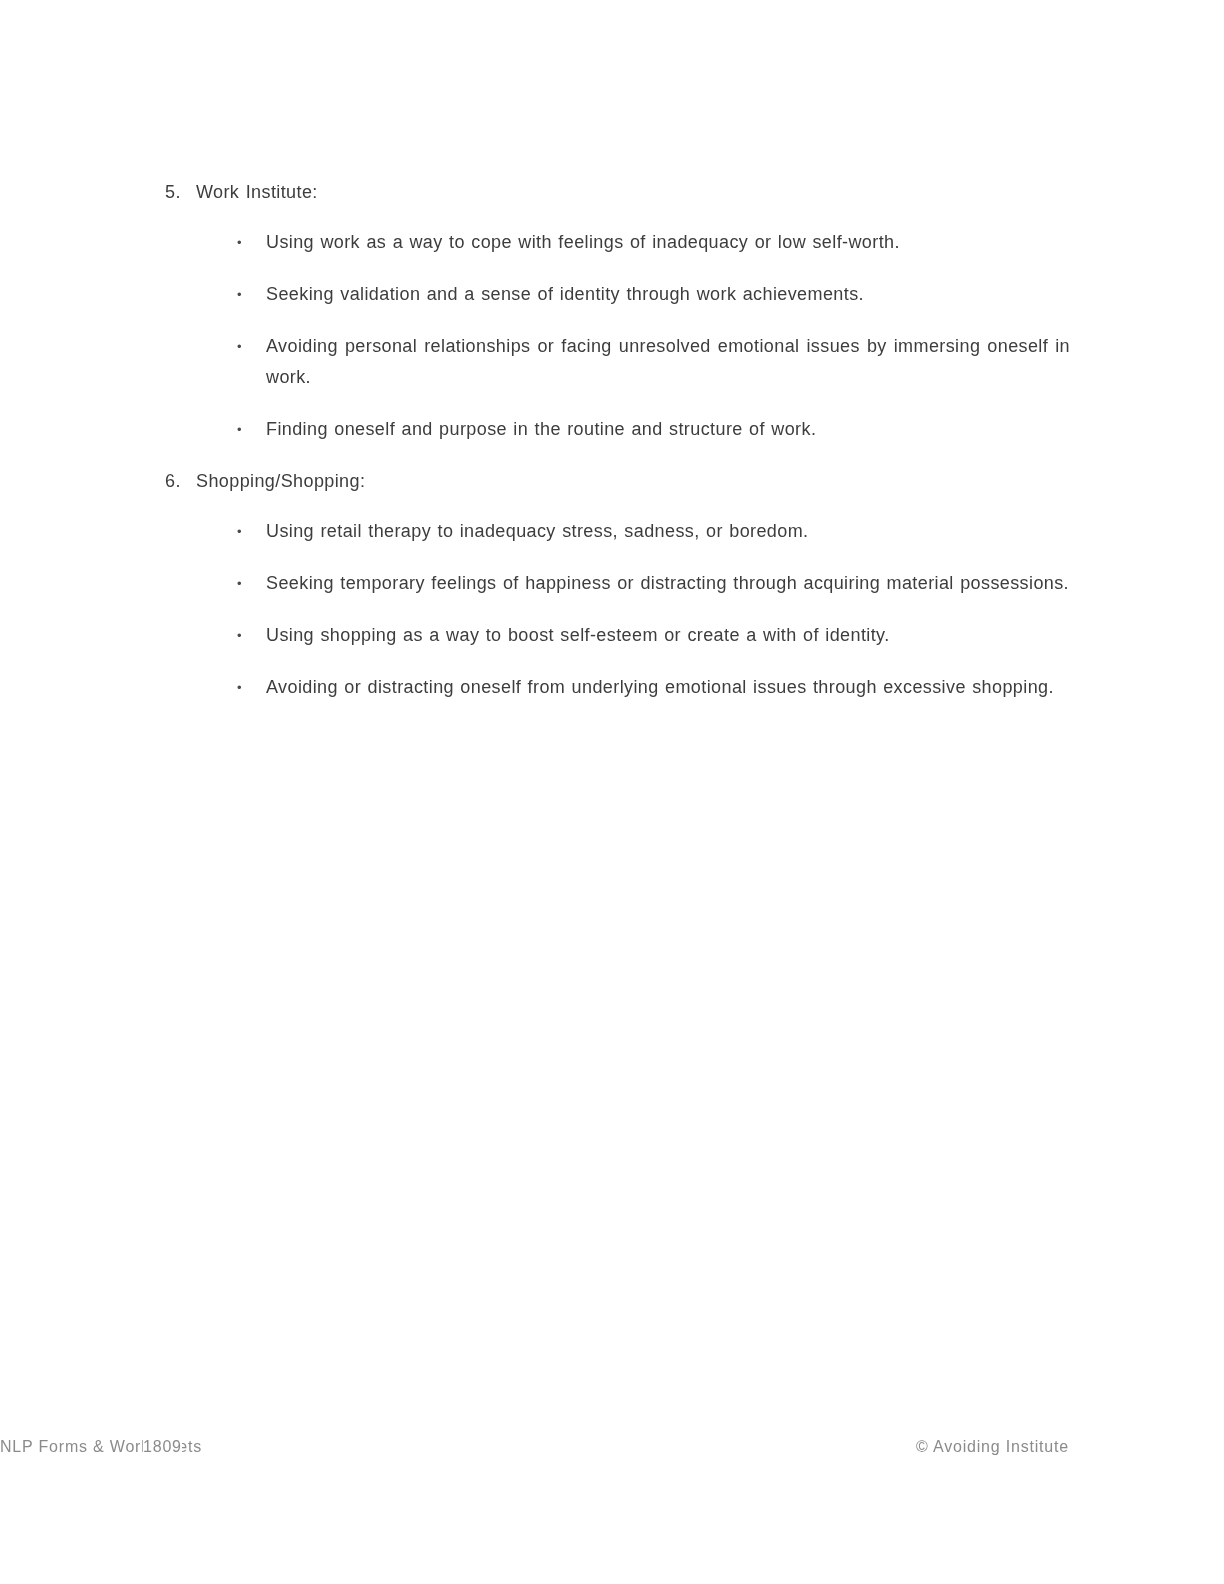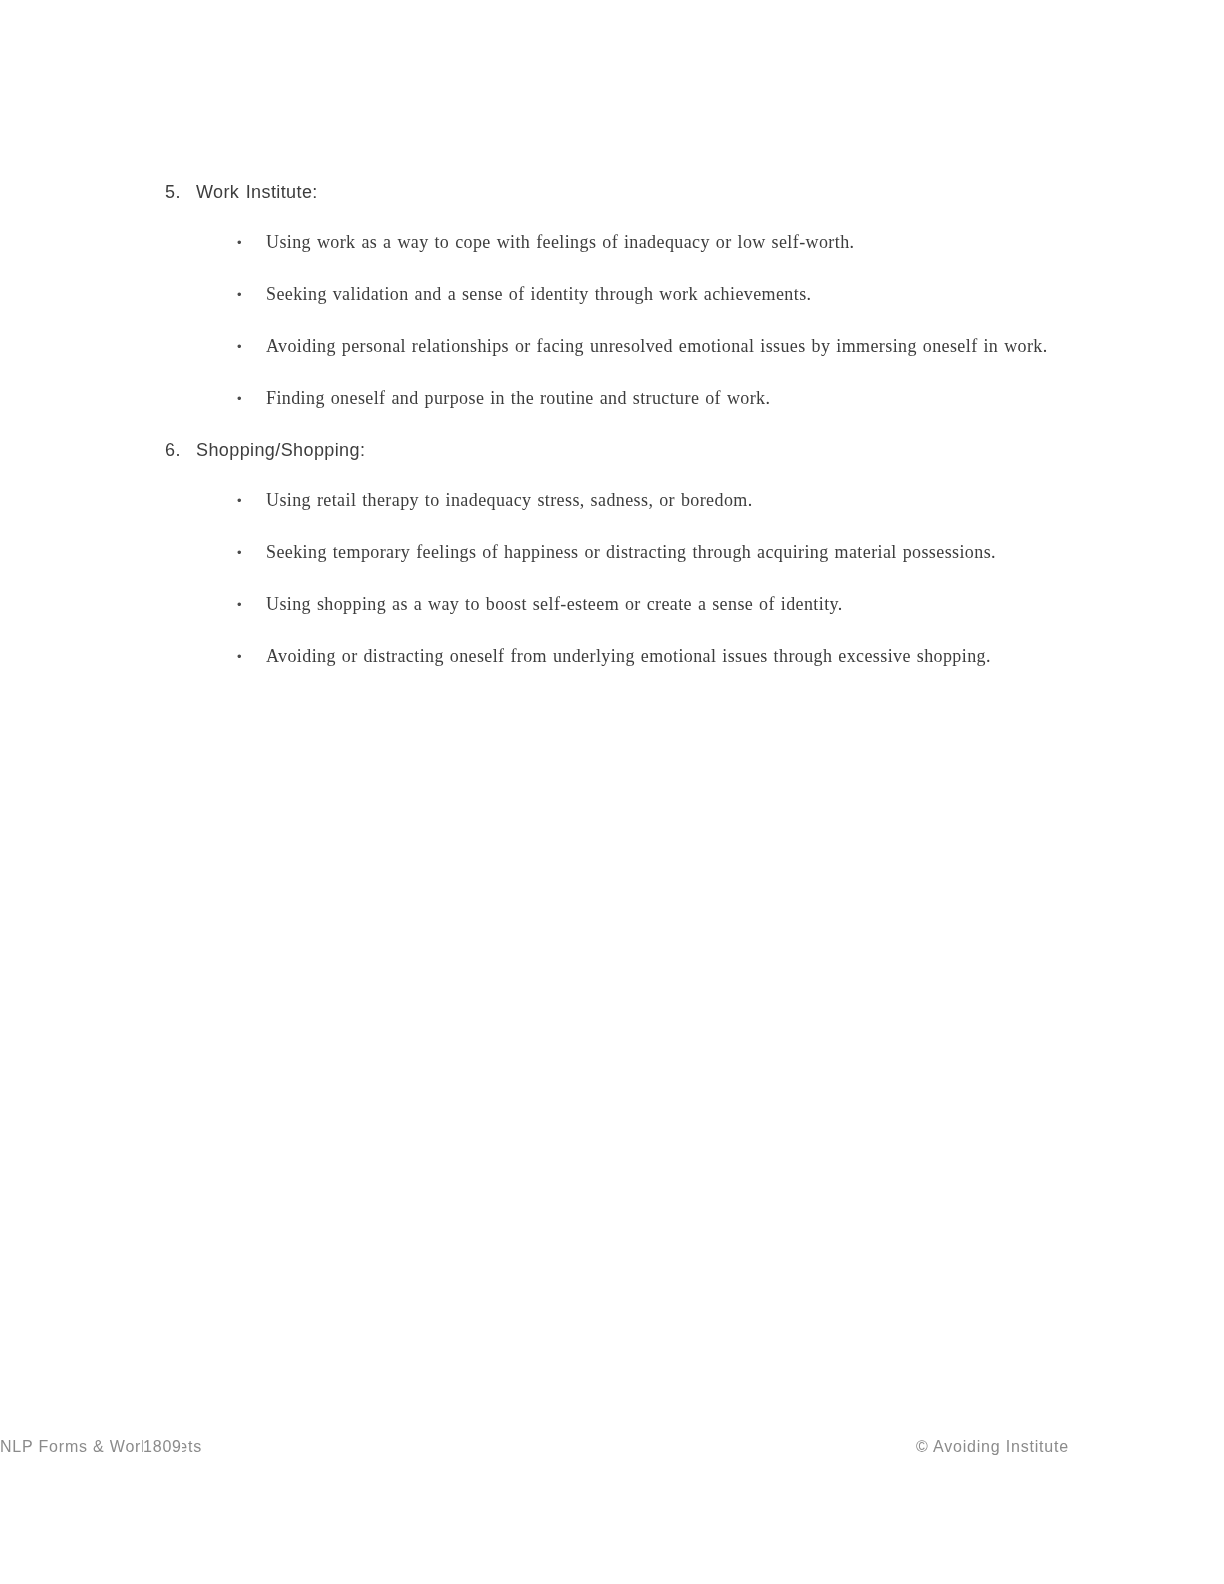--- a/index.html
+++ b/index.html
@@ -49,21 +49,20 @@
     width: 29px;
     flex: 0 0 29px;
     font-size: 13px;
     line-height: 31px;
     color: #4a4a4a;
   }
   .bullet-text {
     margin: 0;
     width: 804px;
     flex: 0 0 804px;
-    font-family: Liberation Serif, serif;
   }
   .bullet-text.justify {
     text-align: justify;
   }
   .footer {
     position: absolute;
     left: 0;
     right: 0;
     top: 1437px;
     display: flex;
@@ -127,21 +126,21 @@
         <div class="bullet-item">
           <span class="bullet-marker">•</span>
           <p class="bullet-text">Using retail therapy to inadequacy stress, sadness, or boredom.</p>
         </div>
         <div class="bullet-item">
           <span class="bullet-marker">•</span>
           <p class="bullet-text justify">Seeking temporary feelings of happiness or distracting through acquiring material possessions.</p>
         </div>
         <div class="bullet-item">
           <span class="bullet-marker">•</span>
-          <p class="bullet-text">Using shopping as a way to boost self-esteem or create a sense of identity.</p>
+          <p class="bullet-text">Using shopping as a way to boost self-esteem or create a with of identity.</p>
         </div>
         <div class="bullet-item">
           <span class="bullet-marker">•</span>
           <p class="bullet-text justify">Avoiding or distracting oneself from underlying emotional issues through excessive shopping.</p>
         </div>
       </div>
     </section>
 
   </main>
 

